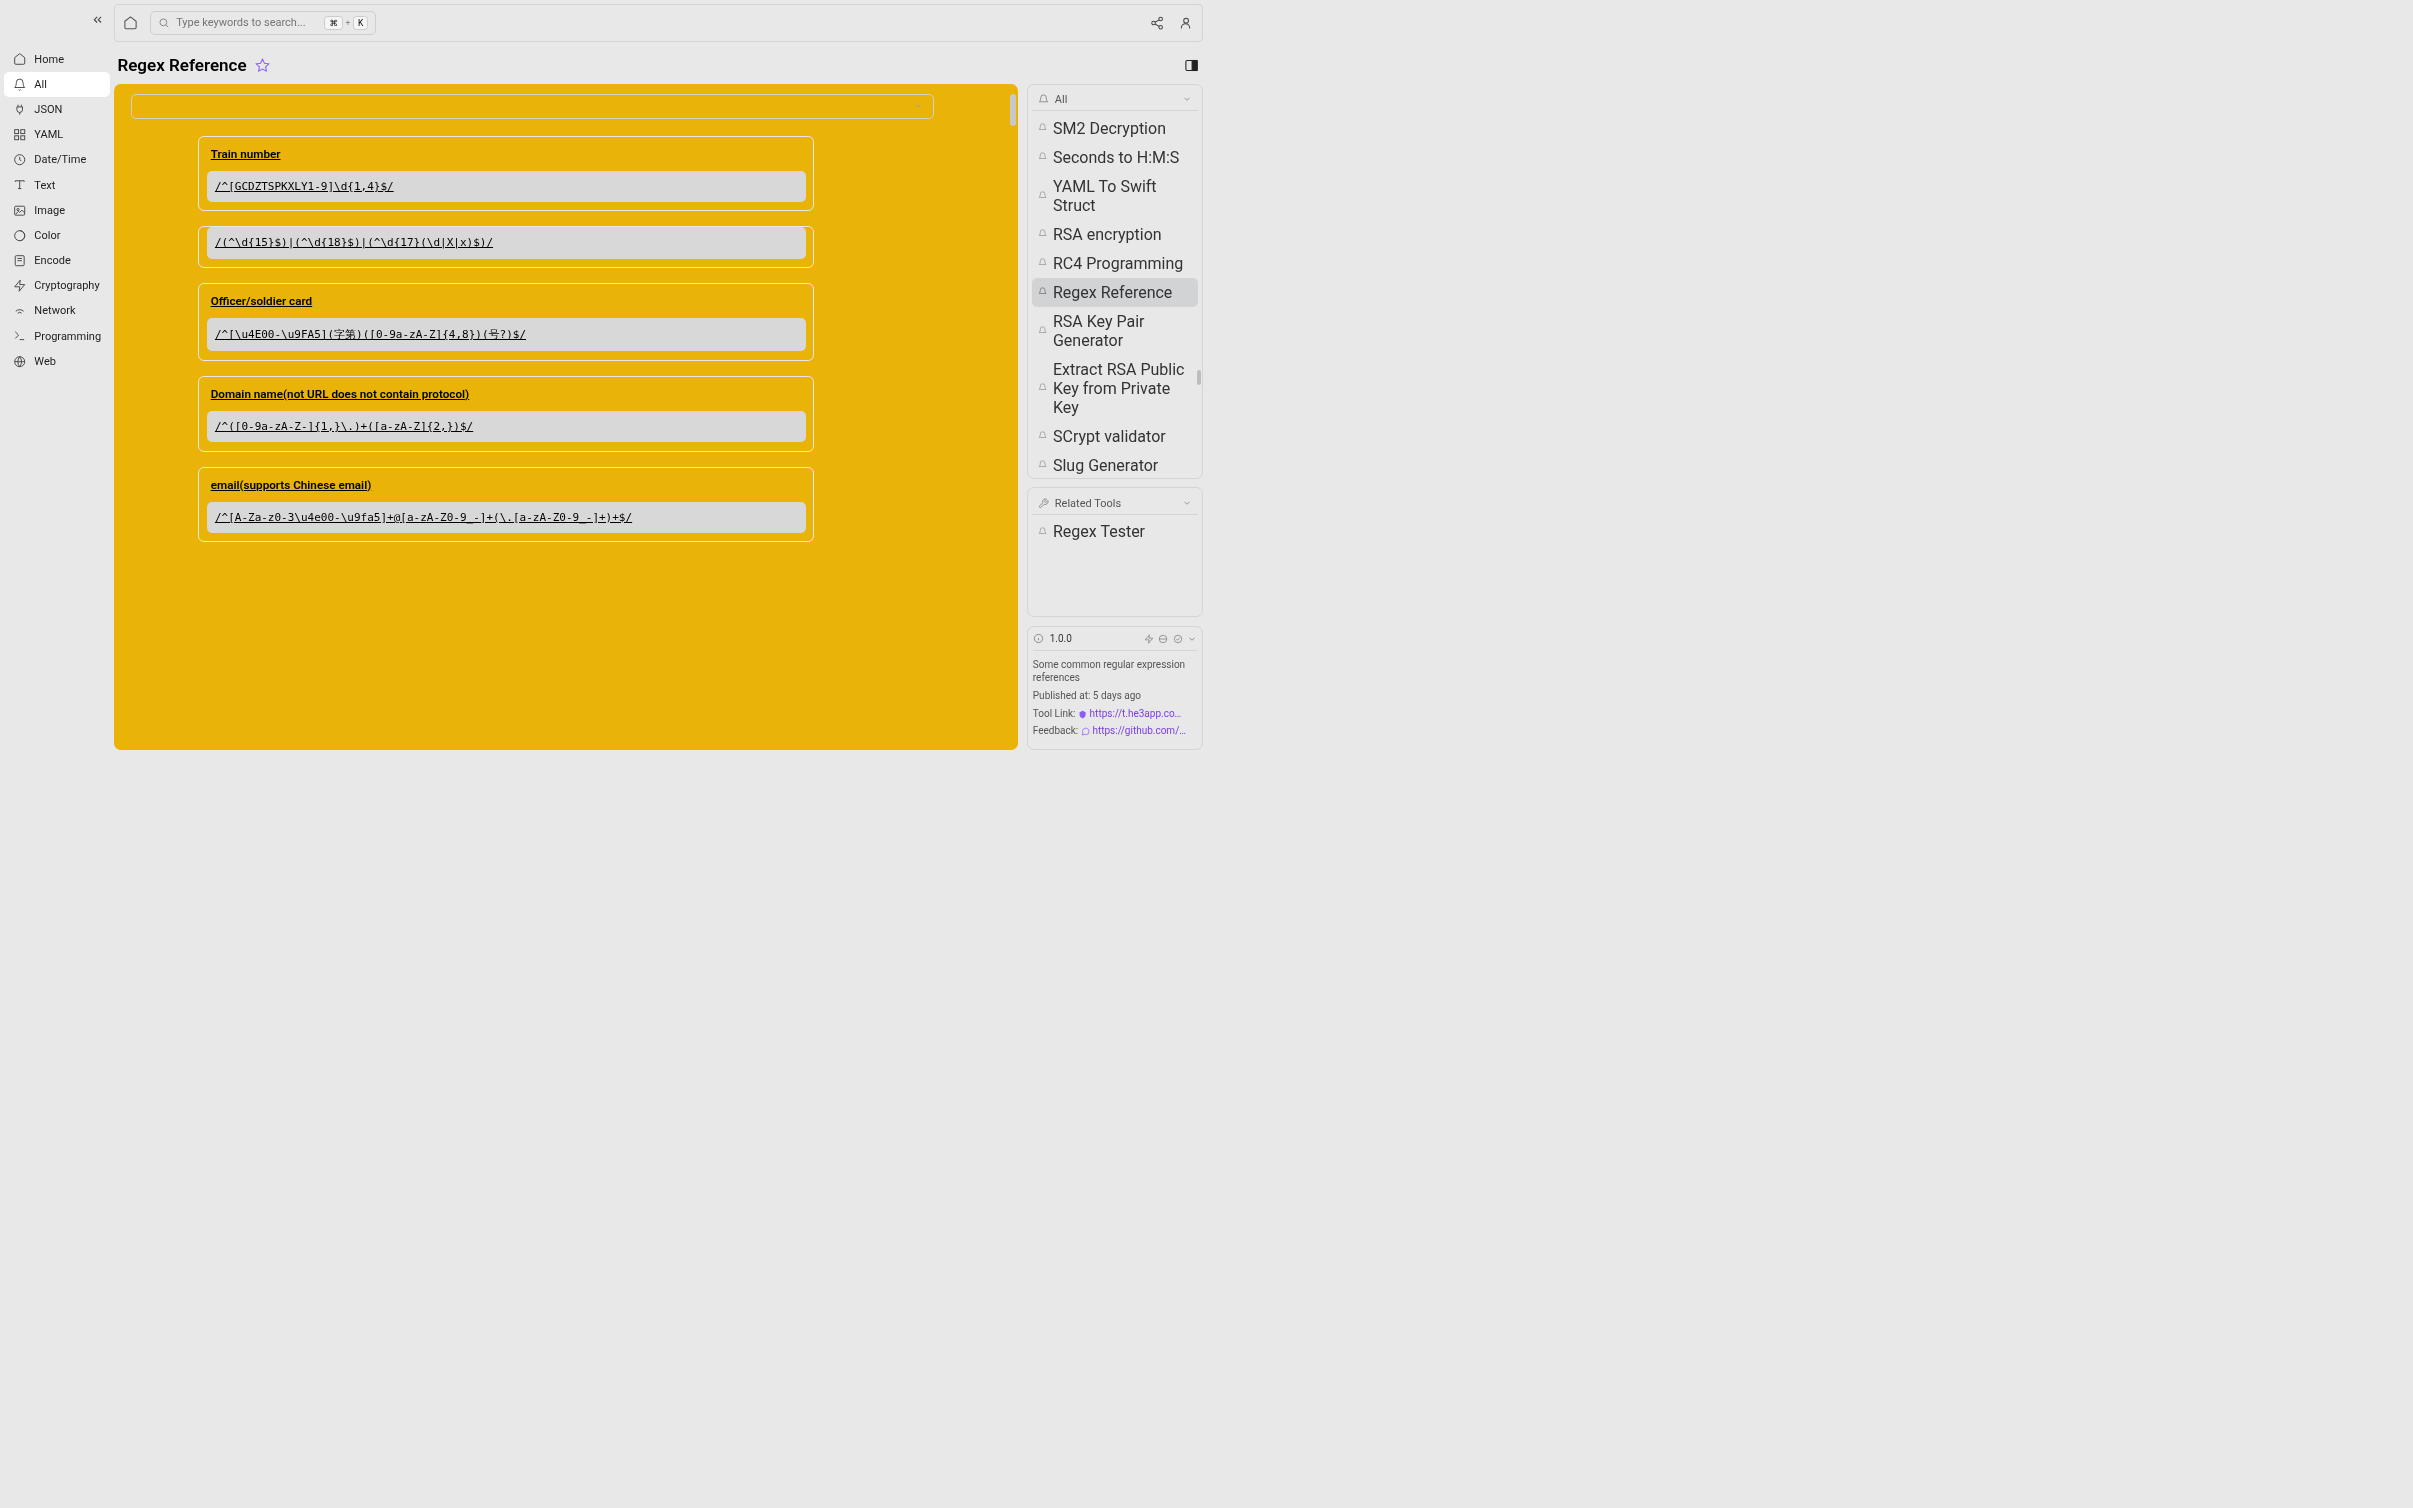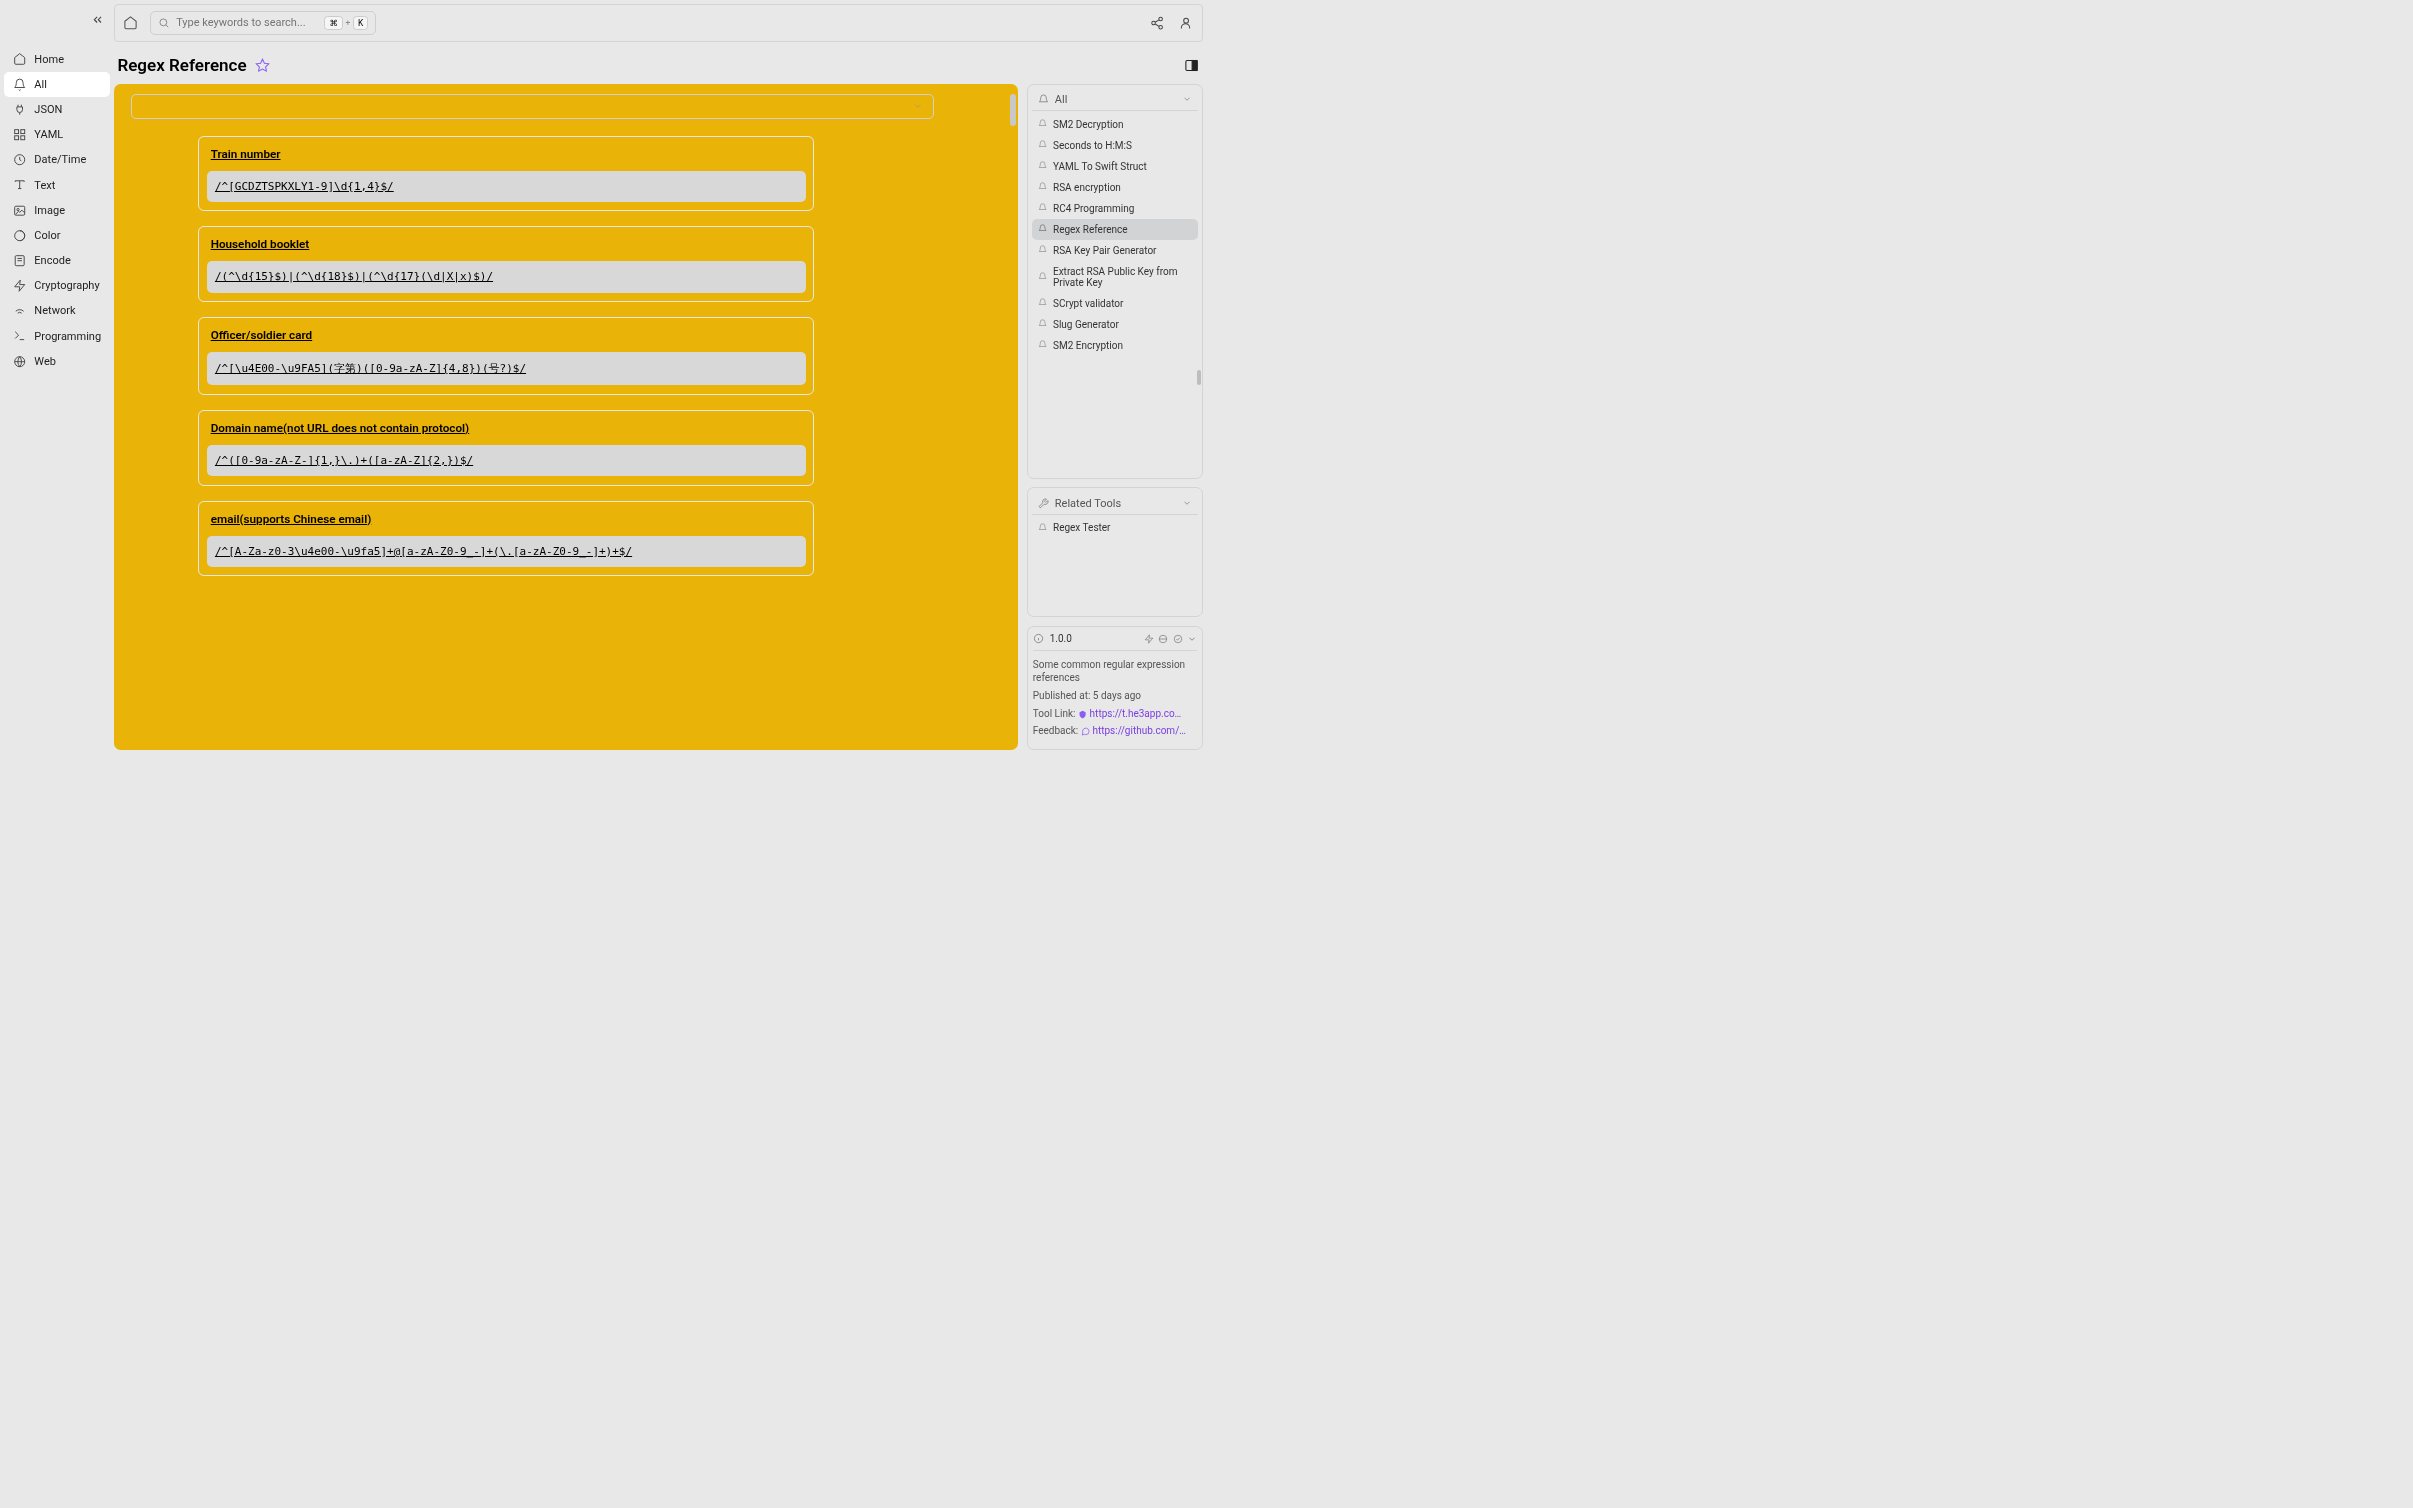--- a/index.html
+++ b/index.html
@@ -212,21 +212,21 @@
     }
     .panel-section-header .chev {
       margin-left: auto;
     }
     .tool-item {
       display: flex;
       align-items: center;
       gap: 5.9px;
       padding: 5px 5.9px;
       border-radius: 5px;
-      font-size: 10px;
+      font-size: 16px;
       color: #333;
       cursor: pointer;
     }
     .tool-item.active {
       background: #d1d3d5;
     }
     .related-box {
       flex: 0 0 130px;
     }
     .info-box {
@@ -459,21 +459,20 @@
               <polyline points="6 9 12 15 18 9"></polyline>
             </svg>
           </span>
       </div>
 
       <div class="regex-card">
         <div class="regex-title">Train number</div>
         <div class="regex-code">/^[GCDZTSPKXLY1-9]\d{1,4}$/</div>
       </div>
       <div class="regex-card">
-        <div class="regex-title">Household booklet</div>
         <div class="regex-code">/(^\d{15}$)|(^\d{18}$)|(^\d{17}(\d|X|x)$)/</div>
       </div>
       <div class="regex-card">
         <div class="regex-title">Officer/soldier card</div>
         <div class="regex-code">/^[\u4E00-\u9FA5](字第)([0-9a-zA-Z]{4,8})(号?)$/</div>
       </div>
       <div class="regex-card">
         <div class="regex-title">Domain name(not URL does not contain protocol)</div>
         <div class="regex-code">/^([0-9a-zA-Z-]{1,}\.)+([a-zA-Z]{2,})$/</div>
       </div>

